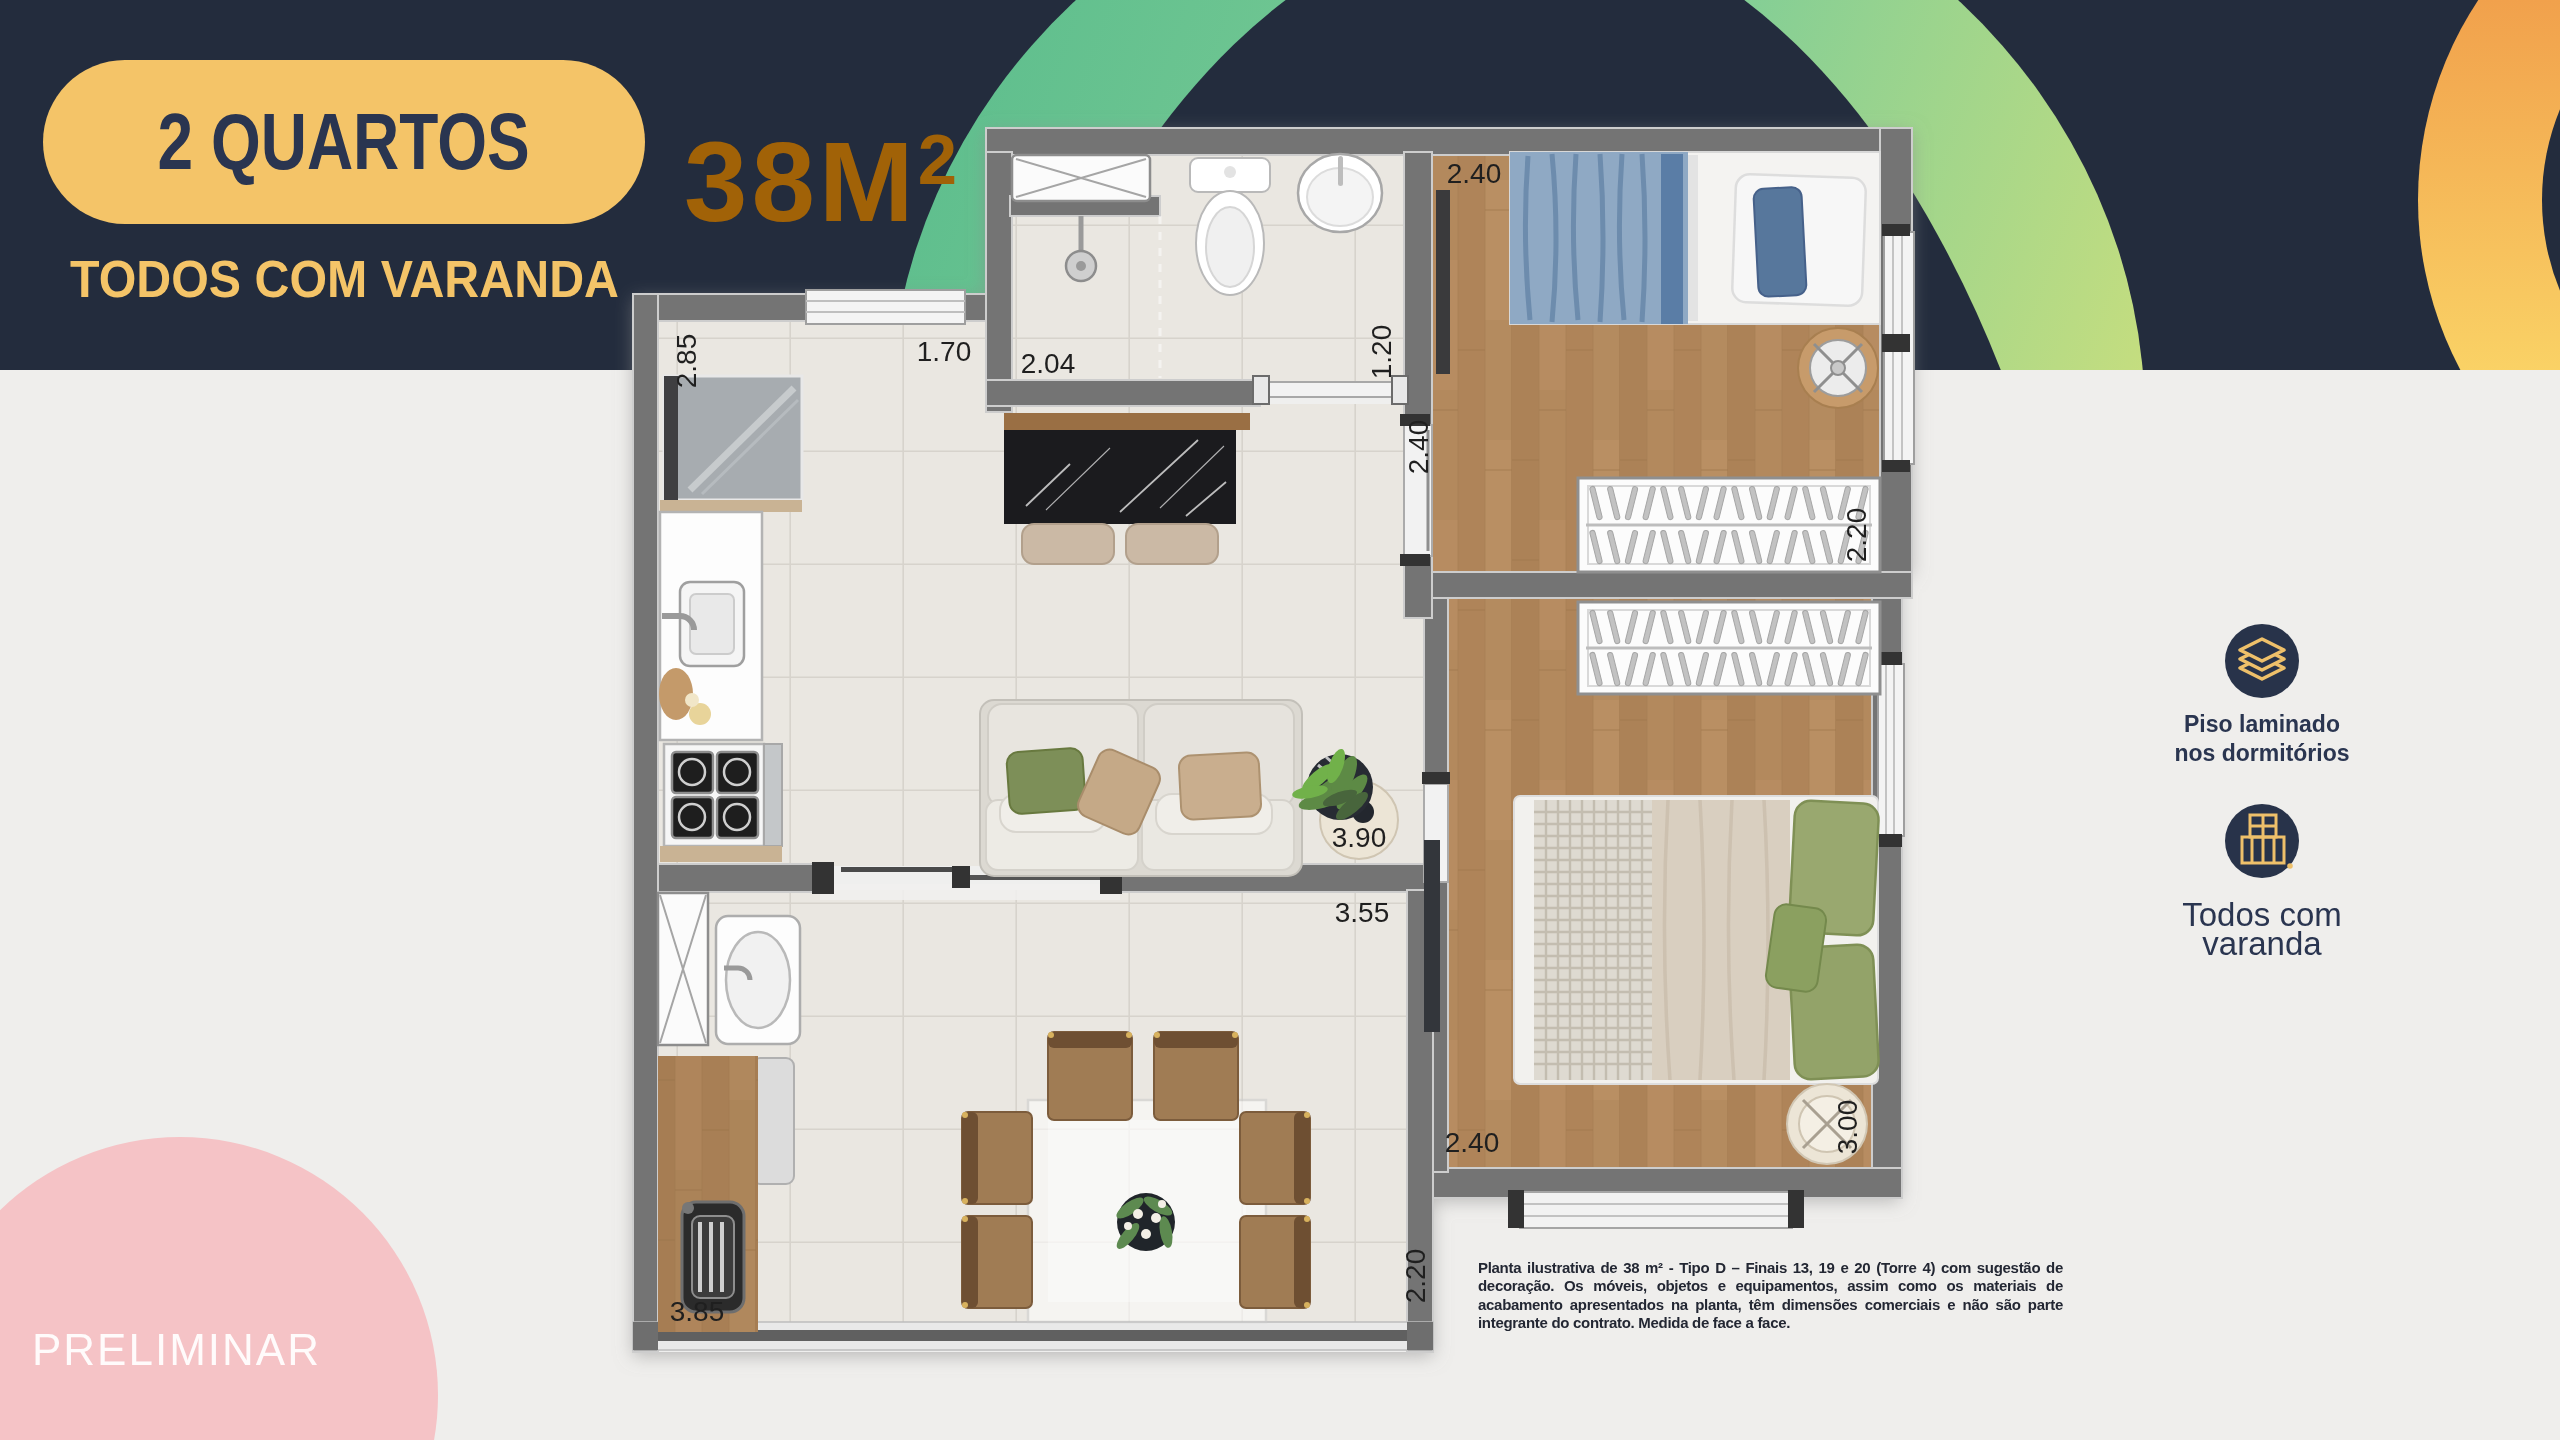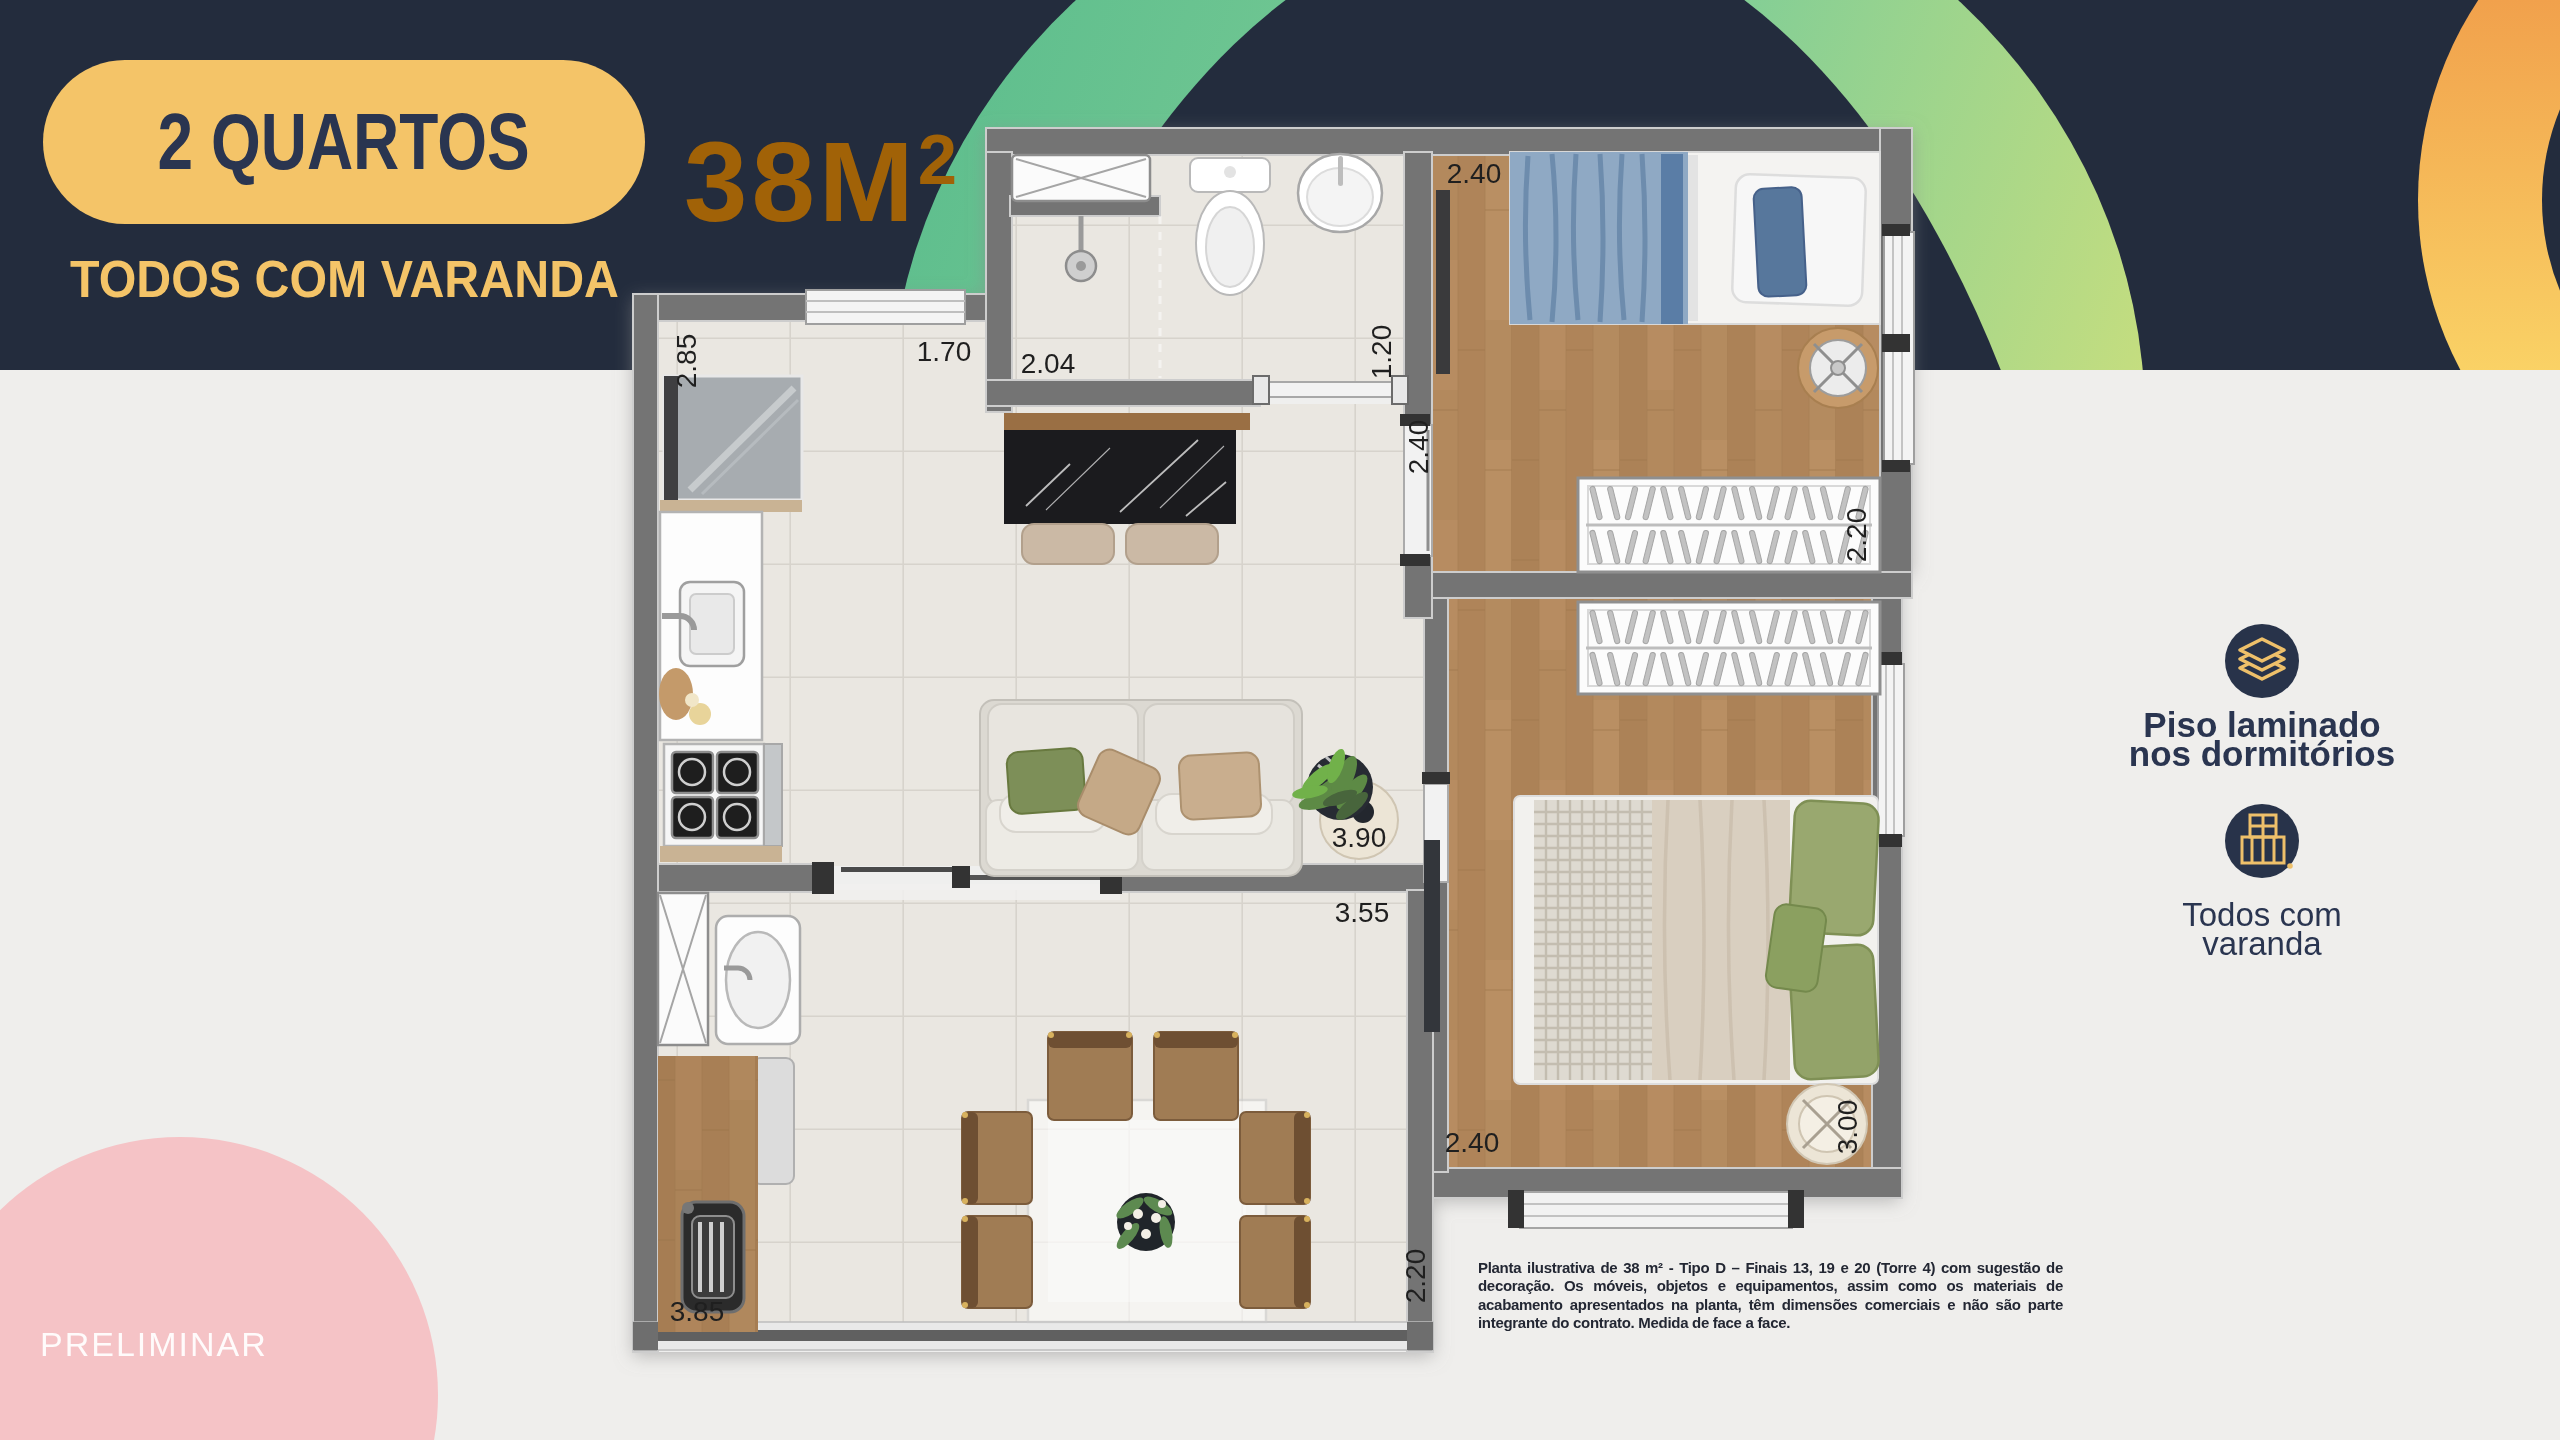--- a/index.html
+++ b/index.html
@@ -686,20 +686,20 @@
 </svg>
 
 <div class="abs" style="left:43px;top:60px;width:602px;height:164px;border-radius:82px;background:#f4c468;display:flex;align-items:center;justify-content:center;">
 <div style="font-size:80px;font-weight:bold;color:#2a3550;transform:scaleX(0.8);letter-spacing:0px;white-space:nowrap;">2 QUARTOS</div>
 </div>
 
 <div class="abs" style="left:684px;top:116px;font-size:114px;font-weight:bold;color:#a16207;white-space:nowrap;letter-spacing:4px;text-align:center;">38M<span style="font-size:0.62em;vertical-align:0.52em;">2</span></div>
 
 <div class="abs" style="left:70px;top:249px;font-size:52px;font-weight:bold;color:#f4c468;white-space:nowrap;transform:scaleX(0.93);transform-origin:left center;">TODOS COM VARANDA</div>
 
-<div class="abs" style="left:2062px;top:710px;width:400px;text-align:center;font-size:35px;font-weight:bold;color:#2a3550;line-height:29px;">Piso laminado<br>nos dormitórios</div>
+<div class="abs" style="left:2062px;top:710px;width:400px;text-align:center;font-size:23px;font-weight:bold;color:#2a3550;line-height:29px;">Piso laminado<br>nos dormitórios</div>
 
 <div class="abs" style="left:2062px;top:900px;width:400px;text-align:center;font-size:33px;font-weight:normal;color:#2a3550;line-height:29px;">Todos com<br>varanda</div>
 
 <div class="abs" style="left:1478px;top:1259px;width:585px;font-size:15px;font-weight:bold;color:#232733;text-align:justify;line-height:18.4px;letter-spacing:-0.3px;">Planta ilustrativa de 38 m² - Tipo D – Finais 13, 19 e 20 (Torre 4) com sugestão de decoração. Os móveis, objetos e equipamentos, assim como os materiais de acabamento apresentados na planta, têm dimensões comerciais e não são parte integrante do contrato. Medida de face a face.</div>
 
-<div class="abs" style="left:40px;top:1325px;font-size:34px;color:rgba(255,255,255,0.93);letter-spacing:2px;">PRELIMINAR</div>
+<div class="abs" style="left:32px;top:1325px;font-size:44px;color:rgba(255,255,255,0.93);letter-spacing:2px;">PRELIMINAR</div>
 </div>
 
 </body></html>

